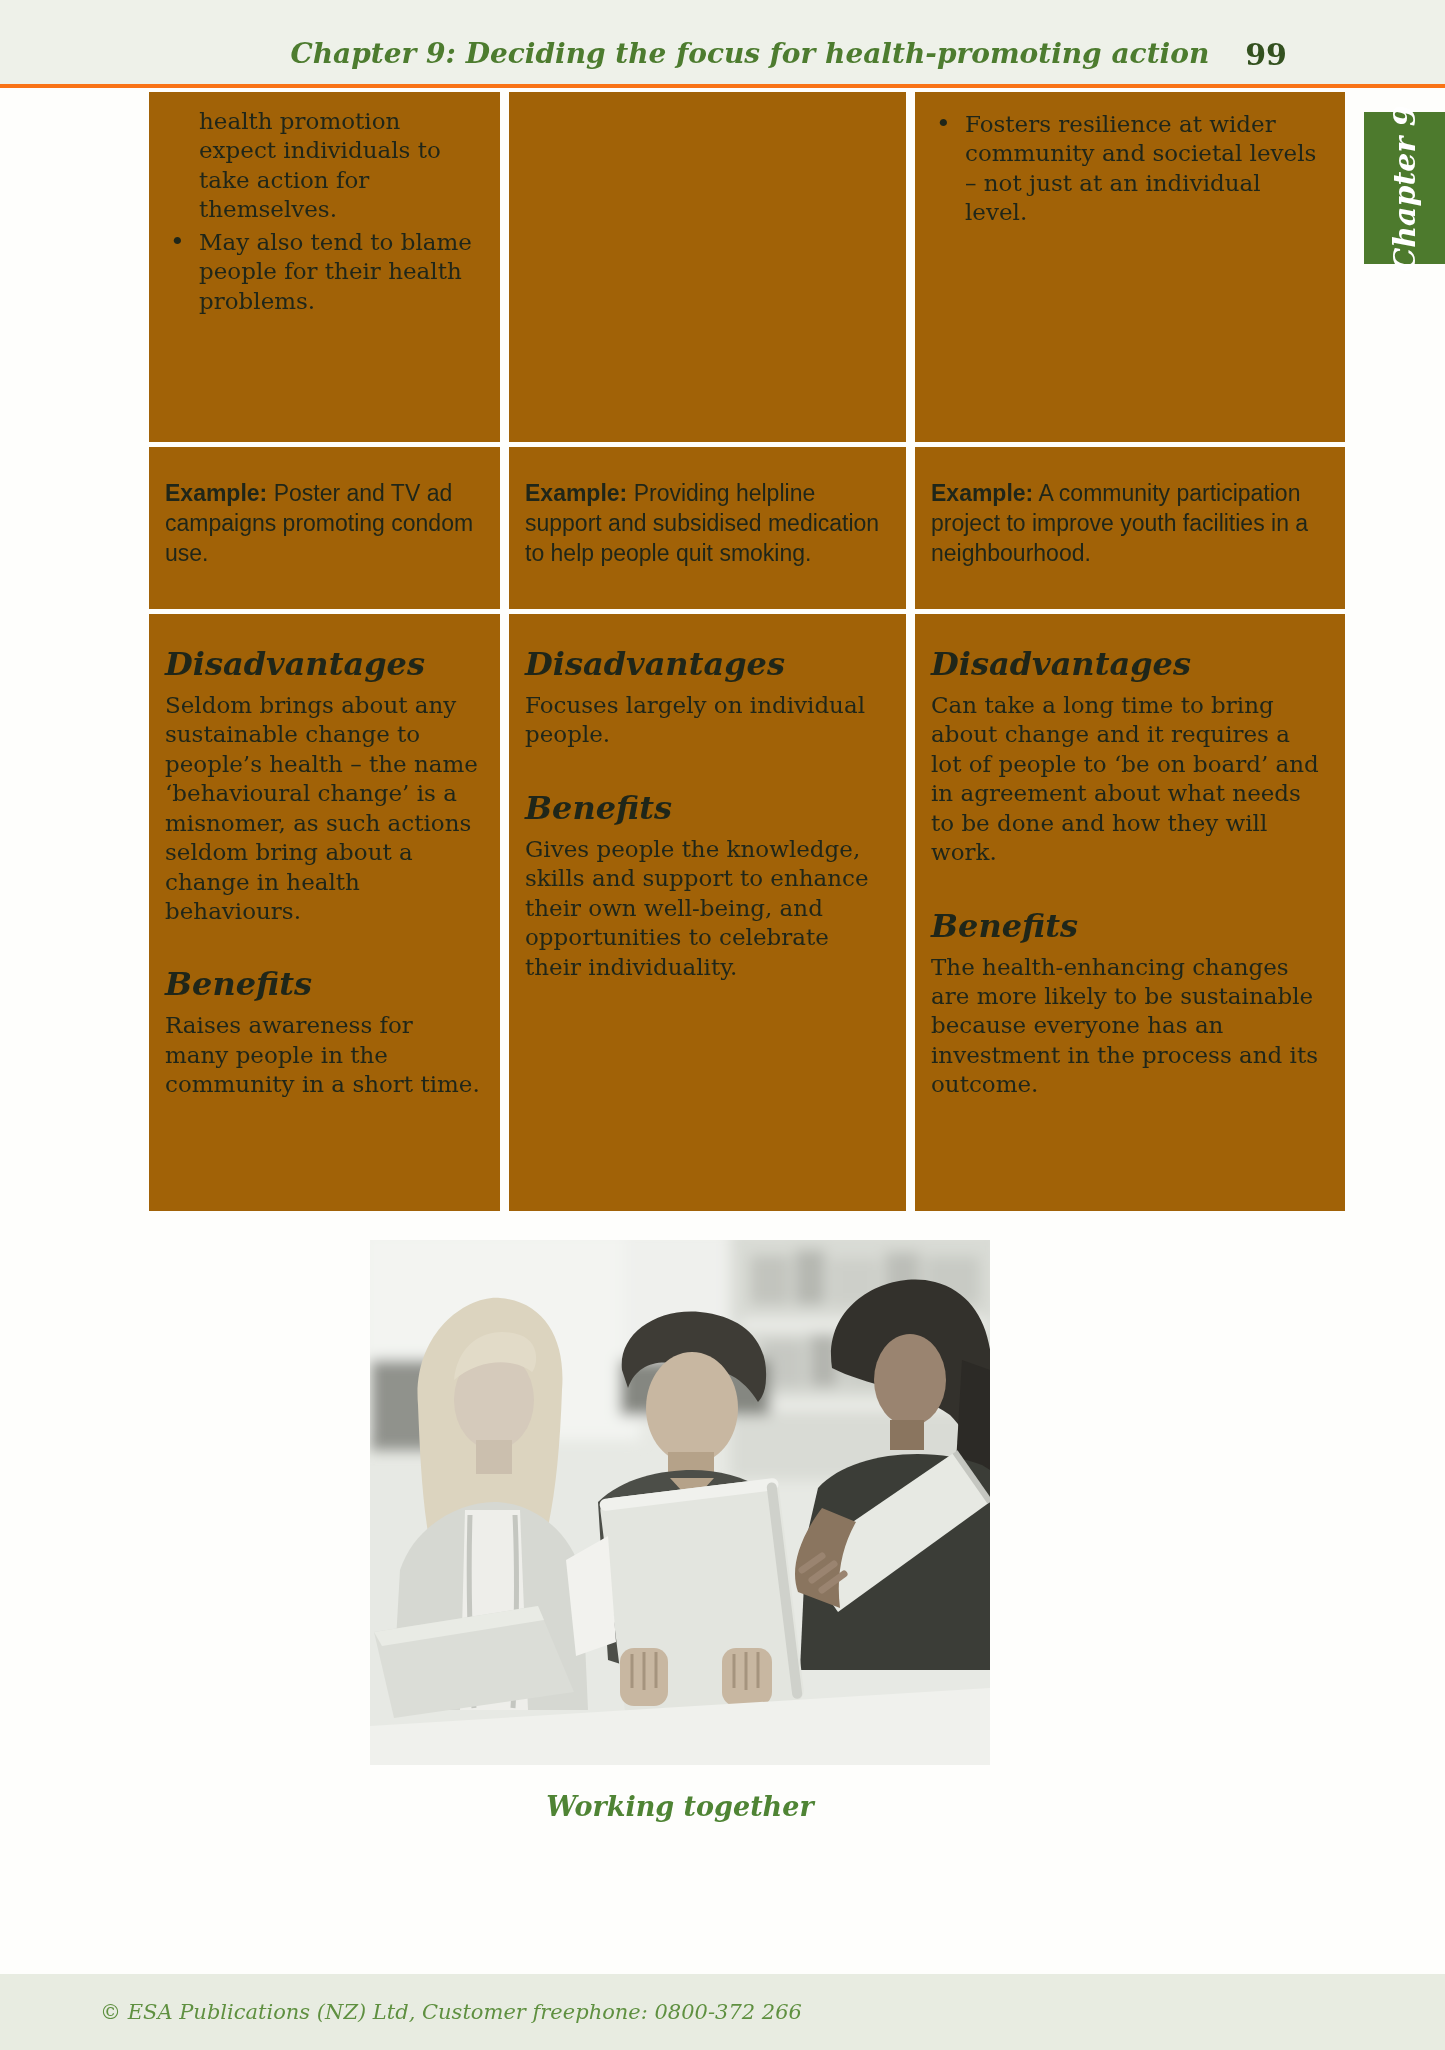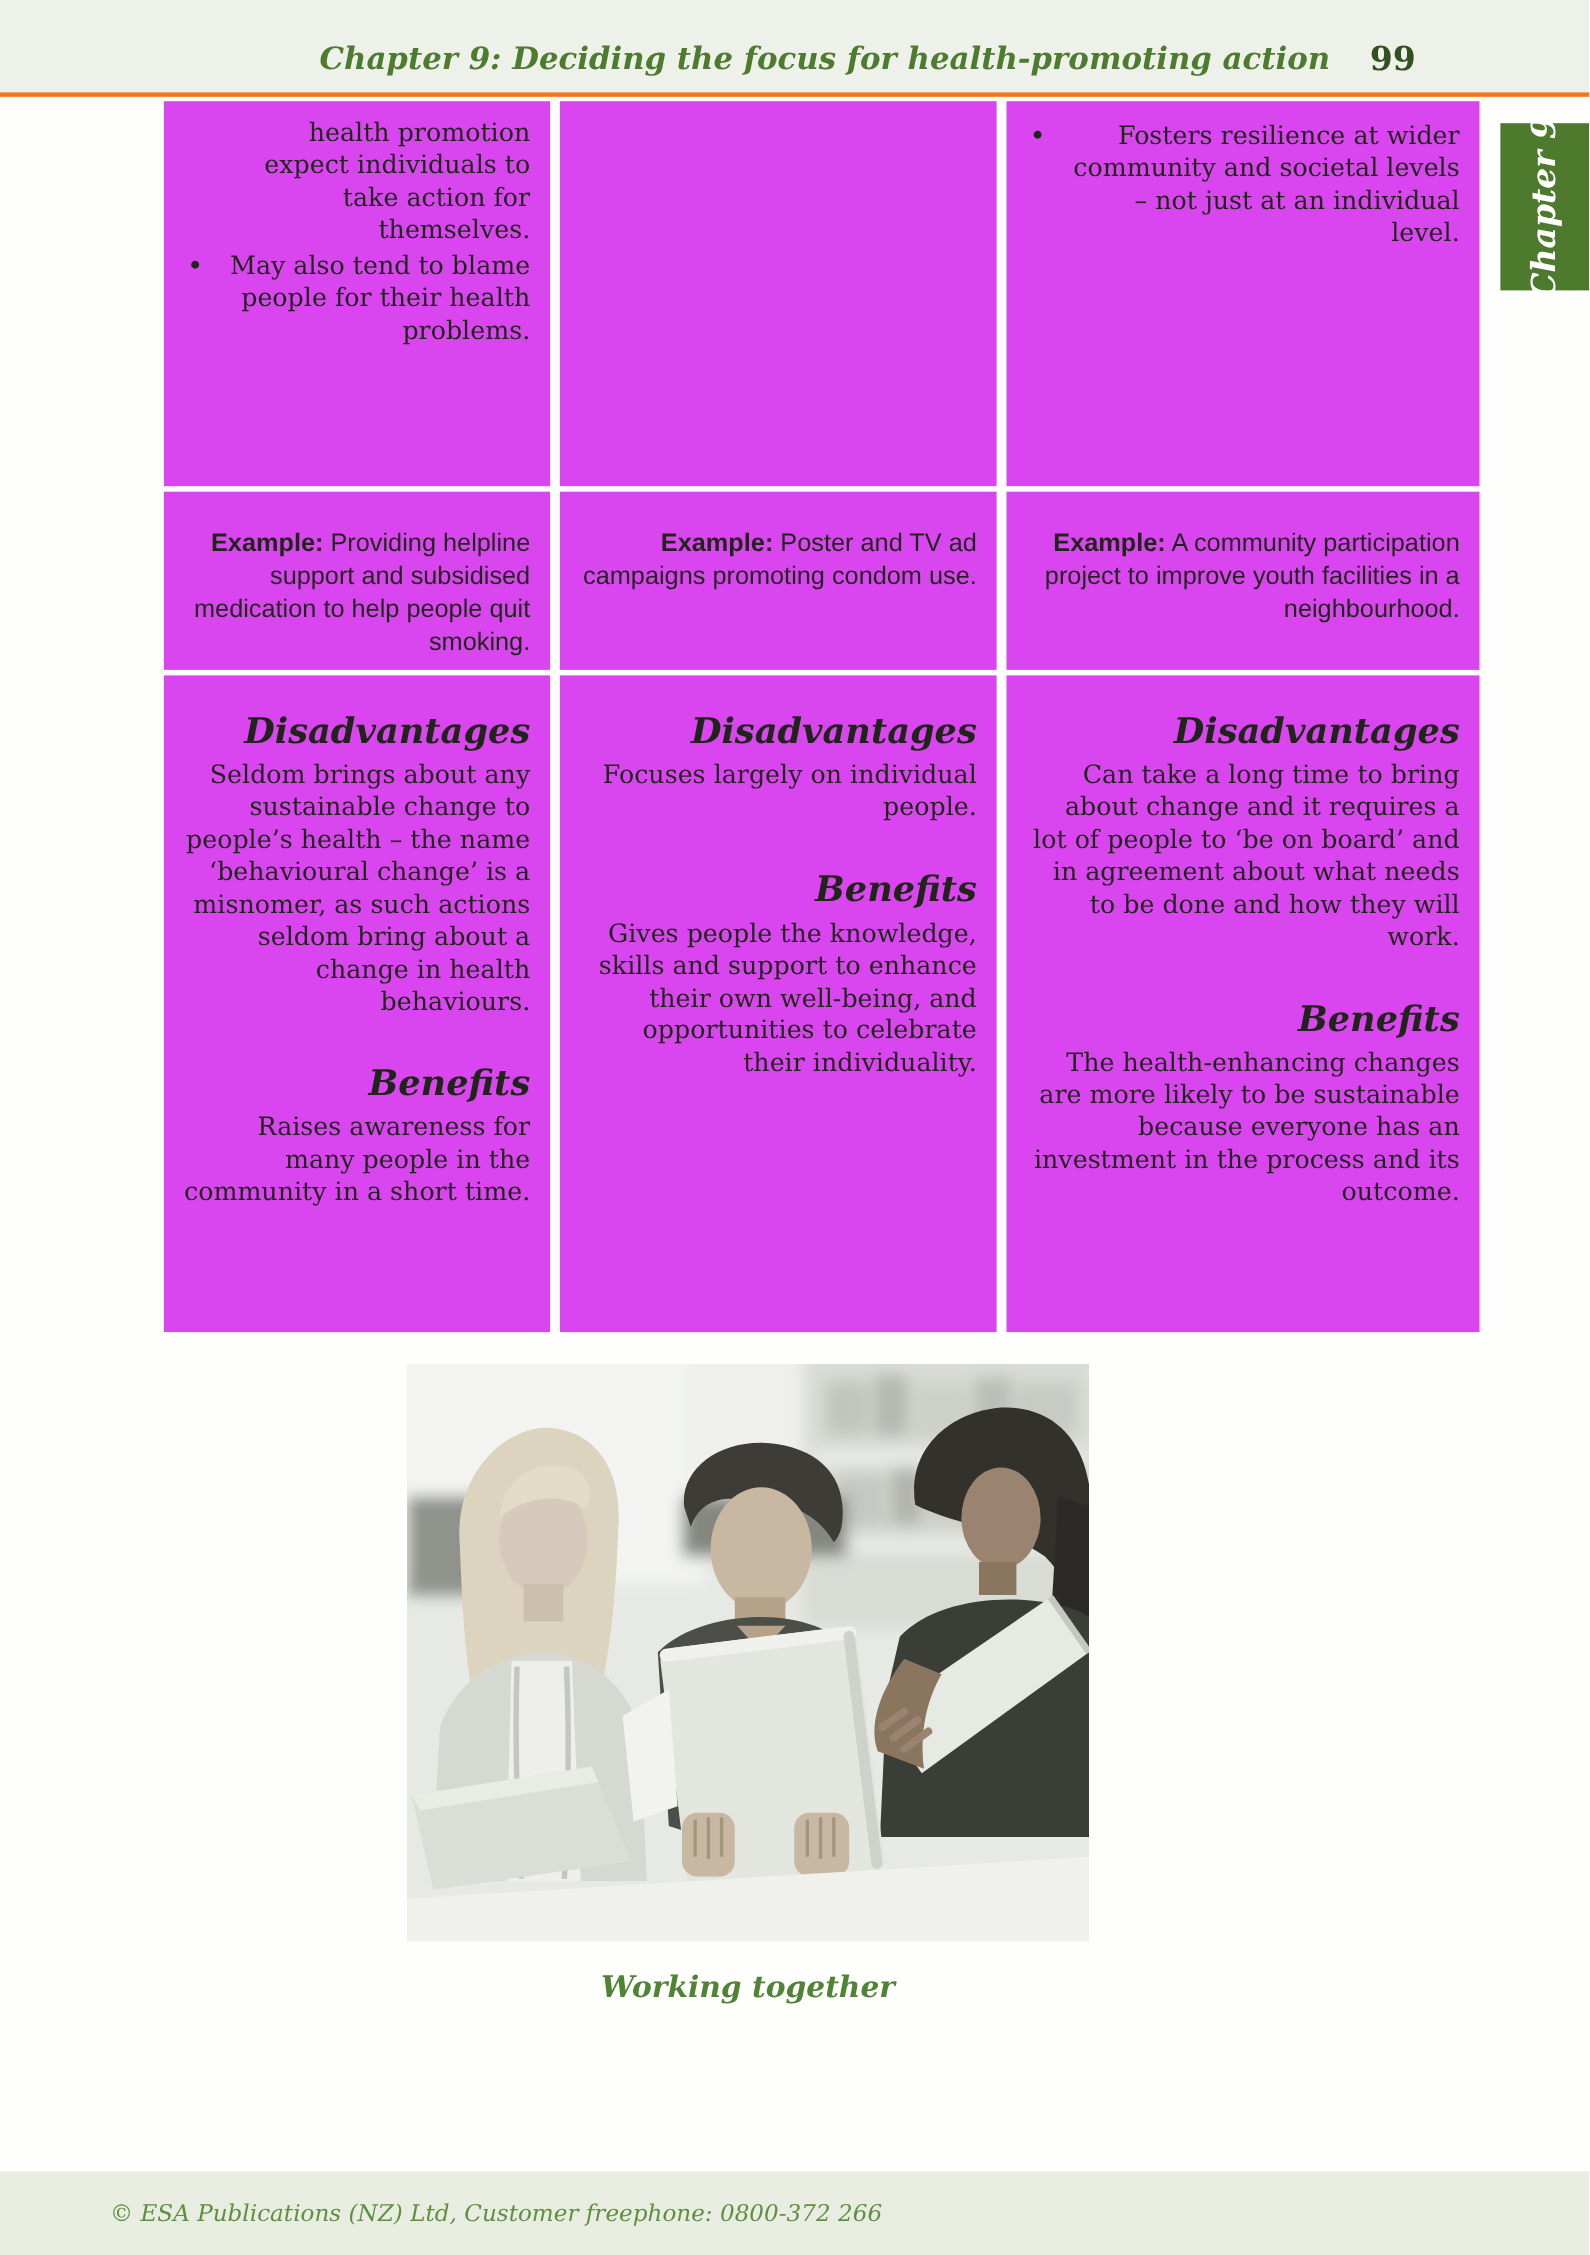--- a/index.html
+++ b/index.html
@@ -25,21 +25,21 @@
   .chapter-tab .tab-text {
     transform:rotate(-90deg); white-space:nowrap; color:#ffffff;
     font-style:italic; font-weight:bold; font-size:30px;
   }
   
   .comparison-table {
     position:absolute; left:149px; top:92px; width:1196px;
     display:grid; grid-template-columns:351px 397px 430px;
     grid-template-rows:350px 162px 597px; column-gap:9px; row-gap:5px;
   }
-  .cell { background:#d946ef; font-size:23px; line-height:1.28; padding:26px 18px 12px 16px;text-align:right; }
+  .cell { background:#a16207; font-size:23px; line-height:1.28; padding:26px 18px 12px 16px; }
   .cell.intro { padding-top:15px; }
   .bullet-cont { padding-left:34px; }
   .bullet-item { position:relative; padding-left:34px; margin-top:3px; }
   .bullet-item::before { content:"\2022"; position:absolute; left:5px; top:-2px; font-size:25px; }
   .bullet-item + .bullet-item { margin-top:4px; }
   .example-para { font-family:"Liberation Sans", sans-serif; font-size:23px; line-height:1.3; padding-top:6px; }
   .example-label { font-weight:bold; }
   .subhead { font-weight:bold; font-style:italic; font-size:32px; margin:4px 0 6px 0; }
   .subhead.benefits { margin-top:38px; }
   .body-para { margin:0; }
@@ -76,24 +76,24 @@
     <div class="cell intro">
       <div class="bullet-cont">health promotion expect individuals to take action for themselves.</div>
       <div class="bullet-item">May also tend to blame people for their health problems.</div>
     </div>
     <div class="cell intro"></div>
     <div class="cell intro">
       <div class="bullet-item">Fosters resilience at wider community and societal levels – not just at an individual level.</div>
     </div>
 
     <div class="cell example">
-      <p class="example-para"><span class="example-label">Example:</span><span class="example-text"> Providing helpline support and subsidised medication to help people quit smoking.</span></p>
+      <p class="example-para"><span class="example-label">Example:</span><span class="example-text"> Poster and TV ad campaigns promoting condom use.</span></p>
     </div>
     <div class="cell example">
-      <p class="example-para"><span class="example-label">Example:</span><span class="example-text"> Poster and TV ad campaigns promoting condom use.</span></p>
+      <p class="example-para"><span class="example-label">Example:</span><span class="example-text"> Providing helpline support and subsidised medication to help people quit smoking.</span></p>
     </div>
     <div class="cell example">
       <p class="example-para"><span class="example-label">Example:</span><span class="example-text"> A community participation project to improve youth facilities in a neighbourhood.</span></p>
     </div>
 
     <div class="cell detail">
       <h4 class="subhead">Disadvantages</h4>
       <p class="body-para">Seldom brings about any sustainable change to people’s health – the name ‘behavioural change’ is a misnomer, as such actions seldom bring about a change in health behaviours.</p>
       <h4 class="subhead benefits">Benefits</h4>
       <p class="body-para">Raises awareness for many people in the community in a short time.</p>

